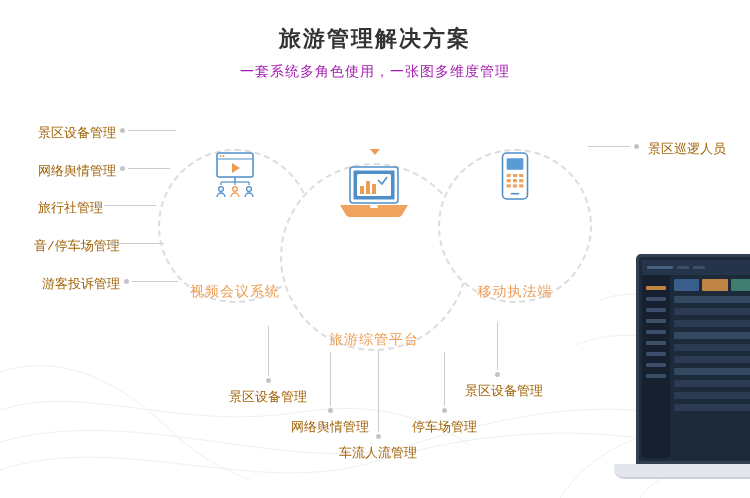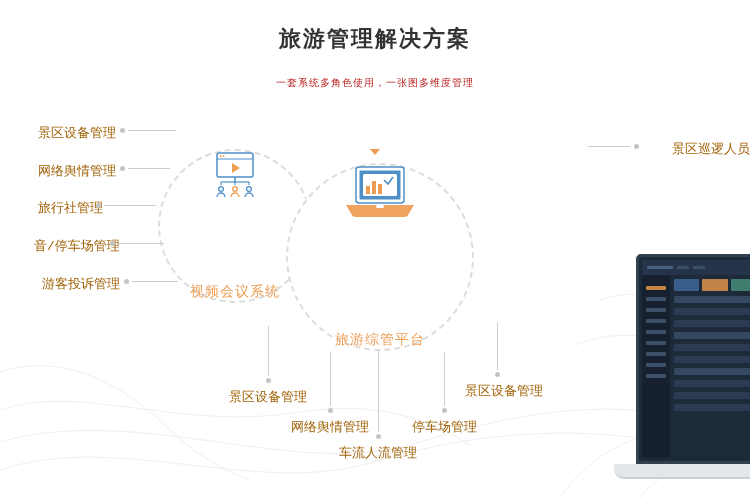--- a/index.html
+++ b/index.html
@@ -8,41 +8,41 @@
     font-family:Liberation Mono, monospace;color:#666;
   }
   
   #waves{position:absolute;left:0;top:0;z-index:0;}
 
   .page-title{
     position:absolute;top:24px;left:0;width:100%;text-align:center;z-index:3;
     font-size:22px;font-weight:bold;color:#333;letter-spacing:2px;
   }
   .page-subtitle{
-    position:absolute;top:76px;left:0;width:100%;text-align:center;z-index:3;
-    font-size:10px;color:#b91c1c;letter-spacing:1px;
+    position:absolute;top:63px;left:0;width:100%;text-align:center;z-index:3;
+    font-size:14px;color:#a21caf;letter-spacing:1px;
   }
   .badge{
     position:absolute;top:111px;left:50%;transform:translateX(-50%);z-index:3;
     border:1px solid #f3bc8d;border-radius:4px;background:#fff;
     color:#ED9D53;font-size:13px;padding:5px 14px;white-space:nowrap;
   }
   .down-arrow{
     position:absolute;top:149px;left:50%;transform:translateX(-50%);z-index:3;
     width:0;height:0;border-left:5px solid transparent;border-right:5px solid transparent;
     border-top:6px solid #ED9D53;
   }
 
   .circle{
     position:absolute;border:2px dashed #ddd;border-radius:50%;background:#fff;z-index:1;
     display:flex;flex-direction:column;align-items:center;justify-content:space-between;
   }
   .circle .node-label{color:#ED9D53;font-size:14px;margin-top:9px;letter-spacing:1px;}
   .c-left{left:158px;top:149px;width:150px;height:150px;}
-  .c-center{left:286px;top:163px;width:184px;height:184px;}
+  .c-center{left:280px;top:163px;width:184px;height:184px;}
   .c-right{left:438px;top:149px;width:150px;height:150px;}
 
   .side-label{position:absolute;font-size:13px;color:#a16207;z-index:2;white-space:nowrap;}
   .h-line{position:absolute;height:1px;background:#ccc;z-index:2;}
   .v-line{position:absolute;width:1px;background:#ccc;z-index:2;}
   .dot{position:absolute;width:5px;height:5px;border-radius:50%;background:#c4c4c4;z-index:2;}
 
   
   .lap-screen{
     position:absolute;left:636px;top:254px;width:130px;height:210px;z-index:2;
@@ -127,20 +127,39 @@
         <rect x="32" y="16" width="4" height="13" fill="#ED9D53"></rect>
         <rect x="38" y="19" width="4" height="10" fill="#ED9D53"></rect>
         <polyline points="44,15 48,19 53,12" fill="none" stroke="#4E8FC7" stroke-width="1.5"></polyline>
         <path d="M6 40 L74 40 L68 50 Q67 52 63 52 L17 52 Q13 52 12 50 Z" fill="#F0A35E"></path>
         <rect x="36" y="40" width="8" height="3" rx="1.5" fill="#fff"></rect>
       </svg>
     </span>
     <span class="node-label">旅游综管平台</span>
   </div>
 
+  <div class="circle c-right">
+    <span>
+      <svg width="36" height="50" viewBox="0 0 34 48">
+        <rect x="5" y="2" width="24" height="44" rx="4" fill="#fff" stroke="#4E8FC7" stroke-width="1.5"></rect>
+        <rect x="9" y="7" width="16" height="11" rx="1" fill="#5b9bd5"></rect>
+        <rect x="9" y="22" width="4" height="3" fill="#F0A35E"></rect>
+        <rect x="15" y="22" width="4" height="3" fill="#F0A35E"></rect>
+        <rect x="21" y="22" width="4" height="3" fill="#F0A35E"></rect>
+        <rect x="9" y="27" width="4" height="3" fill="#F0A35E"></rect>
+        <rect x="15" y="27" width="4" height="3" fill="#F0A35E"></rect>
+        <rect x="21" y="27" width="4" height="3" fill="#F0A35E"></rect>
+        <rect x="9" y="32" width="4" height="3" fill="#F0A35E"></rect>
+        <rect x="15" y="32" width="4" height="3" fill="#F0A35E"></rect>
+        <rect x="21" y="32" width="4" height="3" fill="#F0A35E"></rect>
+        <line x1="13" y1="41" x2="21" y2="41" stroke="#4E8FC7" stroke-width="1.5"></line>
+      </svg>
+    </span>
+    <span class="node-label">移动执法端</span>
+  </div>
 
   <div class="side-label" style="left:38px;top:124px;">景区设备管理</div>
   <div class="dot" style="left:120px;top:128px;"></div>
   <div class="h-line" style="left:128px;top:130px;width:48px;"></div>
 
   <div class="side-label" style="left:38px;top:162px;">网络舆情管理</div>
   <div class="dot" style="left:120px;top:166px;"></div>
   <div class="h-line" style="left:128px;top:168px;width:42px;"></div>
 
   <div class="side-label" style="left:38px;top:199px;">旅行社管理</div>
@@ -150,21 +169,21 @@
   <div class="side-label" style="left:34px;top:237px;">音/停车场管理</div>
   <div class="dot" style="left:110px;top:241px;"></div>
   <div class="h-line" style="left:118px;top:243px;width:46px;"></div>
 
   <div class="side-label" style="left:42px;top:275px;">游客投诉管理</div>
   <div class="dot" style="left:124px;top:279px;"></div>
   <div class="h-line" style="left:132px;top:281px;width:46px;"></div>
 
   <div class="h-line" style="left:588px;top:146px;width:42px;"></div>
   <div class="dot" style="left:634px;top:144px;"></div>
-  <div class="side-label" style="left:672px;top:140px;">景区巡逻人员</div>
+  <div class="side-label" style="left:648px;top:140px;">景区巡逻人员</div>
 
   <div class="v-line" style="left:268px;top:326px;height:50px;"></div>
   <div class="dot" style="left:266px;top:378px;"></div>
   <div class="side-label" style="left:229px;top:388px;">景区设备管理</div>
 
   <div class="v-line" style="left:330px;top:352px;height:54px;"></div>
   <div class="dot" style="left:328px;top:408px;"></div>
   <div class="side-label" style="left:291px;top:418px;">网络舆情管理</div>
 
   <div class="v-line" style="left:378px;top:350px;height:82px;"></div>

